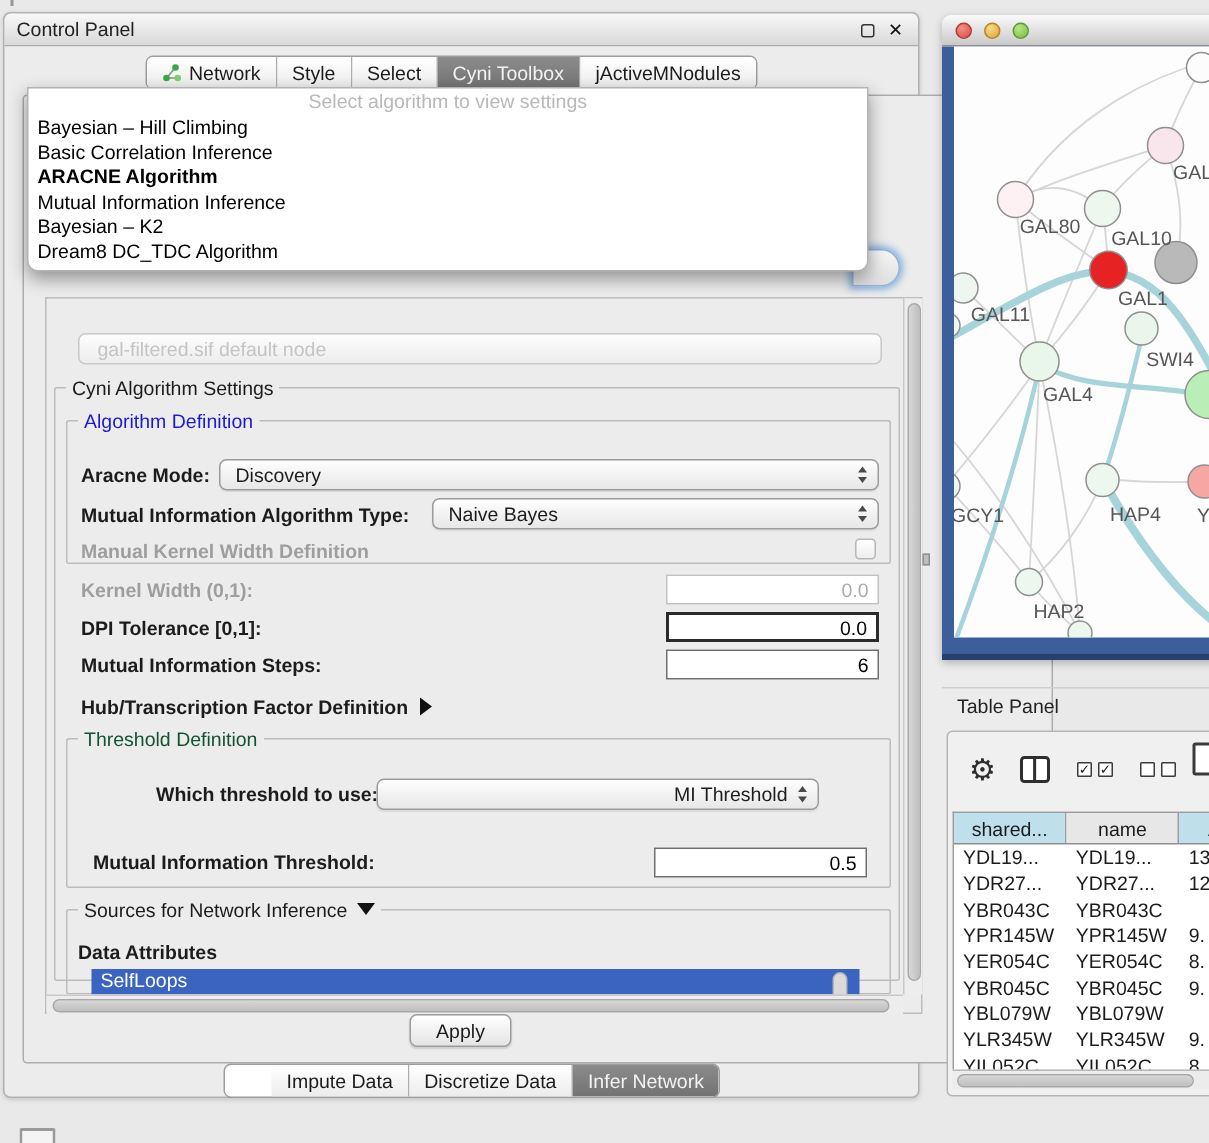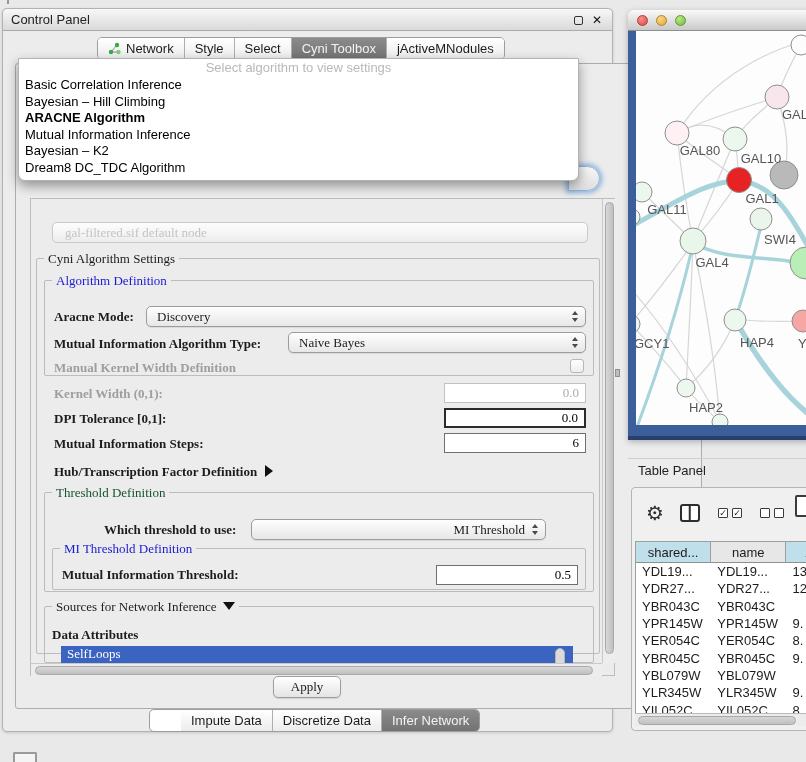--- a/index.html
+++ b/index.html
@@ -22,21 +22,21 @@
     background:#fff; overflow:hidden; font-size:13px; }
   .seg .segi { display:flex; align-items:center; justify-content:center; gap:5px;
     border-right:1px solid #aeaeae; background:linear-gradient(#ffffff,#ececec); padding:0 10px; cursor:default; }
   .seg .segi:last-child { border-right:none; }
   .seg .segi.sel { background:linear-gradient(#8b8b8b,#737373); color:#f3f3f3; }
   #top-tabs { left:94px; top:28px; }
   #bottom-tabs { left:146px; top:700px;padding-left:31px; }
 
   
   #tab-frame { position:absolute; left:12px; top:54px; width:687px; height:646px;
-    border:1px solid #adadad; border-radius:3px; background:#ececec;font-family:Liberation Serif, serif; }
+    border:1px solid #adadad; border-radius:3px; background:#ececec; }
 
   
   .ghost-combo { position:absolute; left:36px; top:158px; width:536px; height:21px; z-index:5;
     border:1px solid #c9c9c9; border-radius:5px; background:linear-gradient(#fdfdfd,#ededed);
     color:#c4c4c4; font-size:13px; display:flex; align-items:center; padding:0 12px; }
   .focus-stub { position:absolute; left:552px; top:102px; width:32px; height:25px; z-index:5;
     border:1px solid #8fb2da; border-radius:0 13px 13px 0; background:linear-gradient(#f6f6f6,#dedede);
     box-shadow:0 0 5px 2px rgba(110,160,215,.8); }
 
   
@@ -250,23 +250,20 @@
 
           <span class="lbl" style="left:73px; top:323px;">Which threshold to use:</span>
           <div class="combo" style="left:220px; top:320px; width:295px;justify-content:flex-end;">
             <span>MI Threshold</span>
             <span class="arrows">
                 <i class="up"></i>
                 <i class="dn"></i>
               </span>
           </div>
 
-          <div class="gbox" style="left:21px; top:349px; width:534px; height:42px;">
-            <span class="gtitle t-blue">MI Threshold Definition</span>
-          </div>
           <span class="lbl" style="left:31px; top:368px;">Mutual Information Threshold:</span>
           <div class="field f-norm" style="left:405px; top:366px; width:142px;">
             <span>0.5</span>
           </div>
 
           <div class="gbox" style="left:13px; top:407px; width:550px; height:57px;">
             <span class="gtitle t-black">
               <span>Sources for Network Inference</span><span class="tri-down"></span>
             </span>
           </div>
@@ -300,22 +297,22 @@
       <div class="segi">
           <span>Discretize Data</span>
         </div>
       <div class="segi sel">
           <span>Infer Network</span>
         </div>
     </div>
 
     <div id="algo-popup">
       <div class="prompt">Select algorithm to view settings</div>
+      <div class="item">Bayesian – Hill Climbing</div>
       <div class="item">Basic Correlation Inference</div>
-      <div class="item">Bayesian – Hill Climbing</div>
       <div class="item bold">ARACNE Algorithm</div>
       <div class="item">Mutual Information Inference</div>
       <div class="item">Bayesian – K2</div>
       <div class="item">Dream8 DC_TDC Algorithm</div>
     </div>
   </div>
 
   <div id="splitter-grip"></div>
 
   <div id="net-window">

